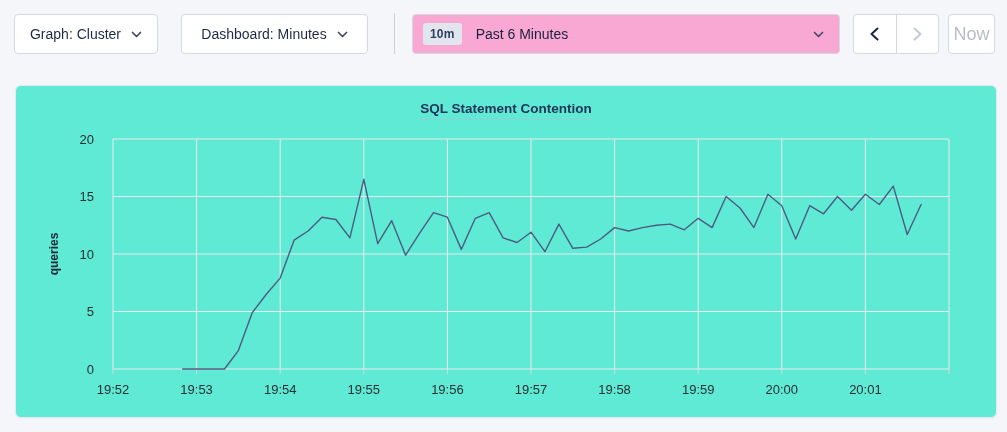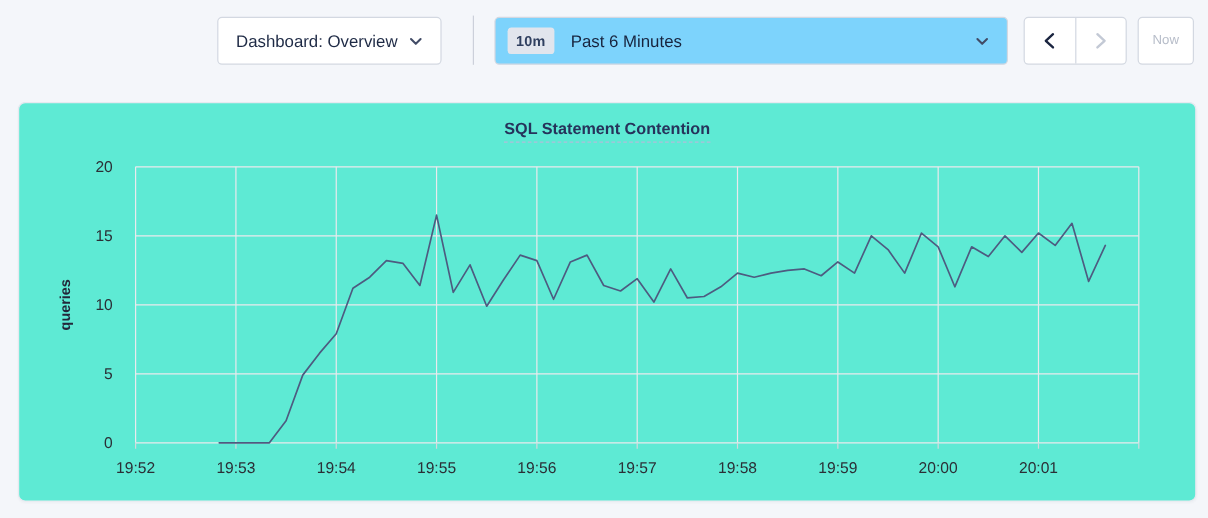--- a/index.html
+++ b/index.html
@@ -20,21 +20,21 @@
     font-family:inherit;
   }
   .btn .chev { margin-left:10px; color:#414b66; display:inline-flex; }
   #graph-dd { left:14px; width:144px; }
   #dashboard-dd { left:181px; width:187px; }
   .toolbar-divider {
     position:absolute; left:394px; top:13px; width:1px; height:41px; background:#ccd0da;
   }
   .time-selector {
     position:absolute; left:412px; top:14px; width:428px; height:40px;
-    background:#7dd3fc; border:1px solid #d3d8e1; border-radius:4px;
+    background:#f9a8d4; border:1px solid #d3d8e1; border-radius:4px;
     display:flex; align-items:center; cursor:pointer; font-family:inherit;
   }
   .time-badge {
     margin-left:10px; background:#e1e5ed; color:#2f3f5f;
     font-size:12px; font-weight:700; padding:4px 7px; border-radius:3px;
     letter-spacing:.2px;
   }
   .time-label { margin-left:14px; font-size:14px; font-weight:500; color:#17233d; }
   .time-selector .chev { position:absolute; right:15px; color:#414b66; display:inline-flex; }
   .arrow-group {
@@ -43,21 +43,21 @@
     display:flex;
   }
   .arrow-group button {
     flex:1; background:transparent; border:none; cursor:pointer;
     display:flex; align-items:center; justify-content:center; font-family:inherit;
   }
   .arrow-group button:first-child { border-right:1px solid #d3d8e1; }
   .prev-ico { color:#1b2540; display:inline-flex; }
   .next-ico { color:#c3c9d5; display:inline-flex; }
   #now-btn {
-    left:948px; width:47px; color:#b7bdc9; font-size:11px; font-weight:500;
+    left:948px; width:47px; color:#b7bdc9; font-size:18px; font-weight:500;
   }
   .panel {
     position:absolute; left:15px; top:85px; width:982px; height:333px;
     background:#5eead4; border:1px solid #e6e9f0; border-radius:6px;
     box-shadow:0 1px 2px rgba(40,50,80,.04);
   }
   .title-row { position:absolute; top:13px; left:0; right:0; text-align:center; }
   .chart-title {
     display:inline-block; font-size:13.5px; font-weight:700; color:#26335b;
     border-bottom:1px dashed #b0bed9; padding-bottom:3px; cursor:default;
@@ -66,23 +66,31 @@
   .axis-text { font-family:"Liberation Sans","DejaVu Sans",sans-serif; font-size:13px; fill:#2b2f36; }
   .ylab { font-family:"Liberation Sans","DejaVu Sans",sans-serif; font-size:12px; font-weight:700; fill:#23283a; }
 </style>
 </head>
 <body>
 
 <div class="app">
 
   <div class="toolbar">
 
+    <button class="btn" id="graph-dd">
+      <span>Graph: Cluster</span>
+      <span class="chev">
+        <svg width="11" height="7" viewBox="0 0 11 7">
+            <path d="M1.5 1.5l4 4 4-4" fill="none" stroke="currentColor" stroke-width="1.7" stroke-linecap="round" stroke-linejoin="round"></path>
+          </svg>
+      </span>
+    </button>
 
     <button class="btn" id="dashboard-dd">
-      <span>Dashboard: Overview</span>
+      <span>Dashboard: Minutes</span>
       <span class="chev">
         <svg width="11" height="7" viewBox="0 0 11 7">
             <path d="M1.5 1.5l4 4 4-4" fill="none" stroke="currentColor" stroke-width="1.7" stroke-linecap="round" stroke-linejoin="round"></path>
           </svg>
       </span>
     </button>
 
     <div class="toolbar-divider"></div>
 
     <button class="time-selector">

